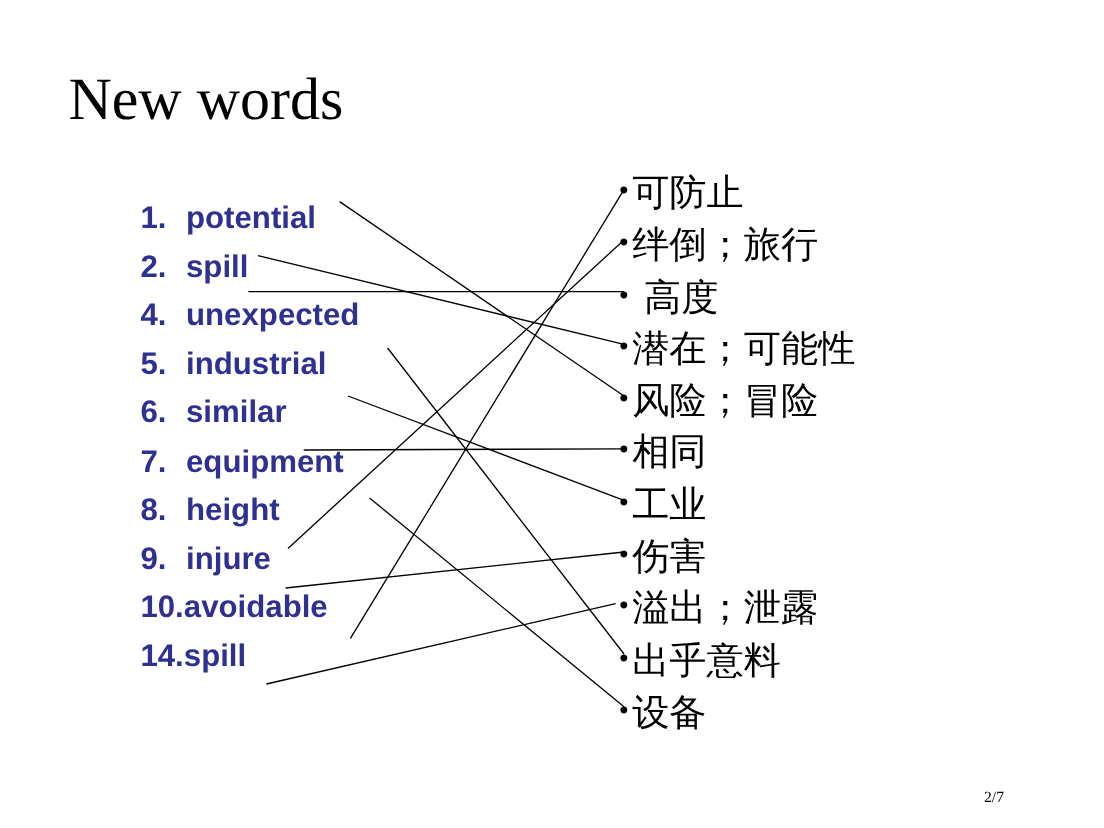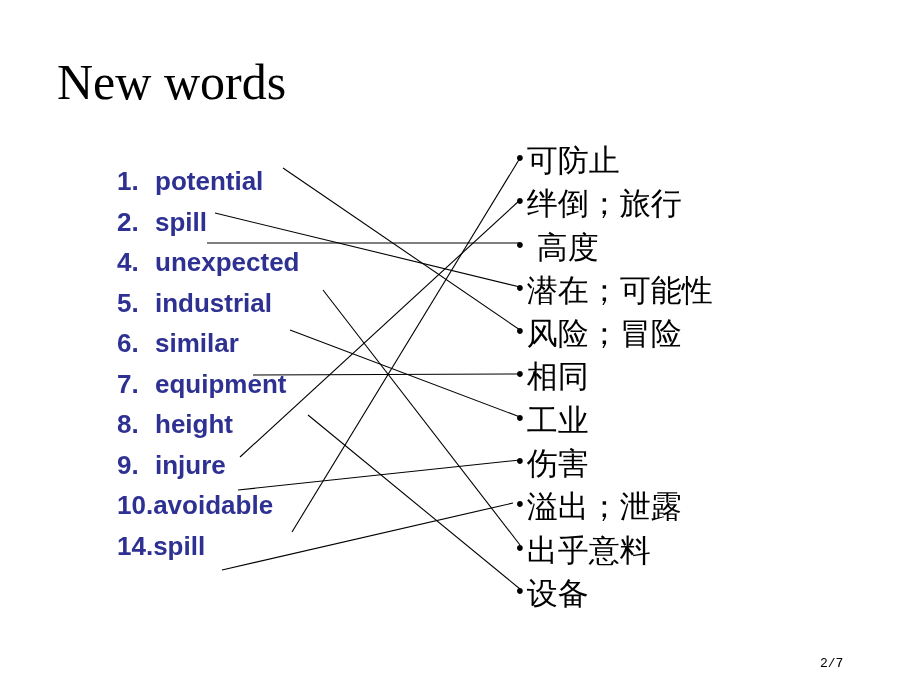--- a/index.html
+++ b/index.html
@@ -25,21 +25,21 @@
   .cn-item {
     height: 43.3px; line-height: 38px;
     font-size: 31px; color: #000;
     font-family: "DejaVu Serif", serif;
     white-space: nowrap;
   }
   .cn-bullet { font-size: 20px; vertical-align: 5px; margin-right: 1px; }
   svg.lines { position: absolute; left: 0; top: 0; }
   .page-num {
     position: absolute; left: 820px; top: 656px; font-size: 13px; color: #000;
-    font-family: Liberation Mono, monospace;
+    font-family: Liberation Serif, serif;
   }
 </style>
 </head>
 <body>
 
 <div class="title">New words</div>
 
 <ul class="en-list">
   <li class="en-item"><span class="en-num short">1.</span><span>potential</span></li>
   <li class="en-item"><span class="en-num short">2.</span><span>spill</span></li>

